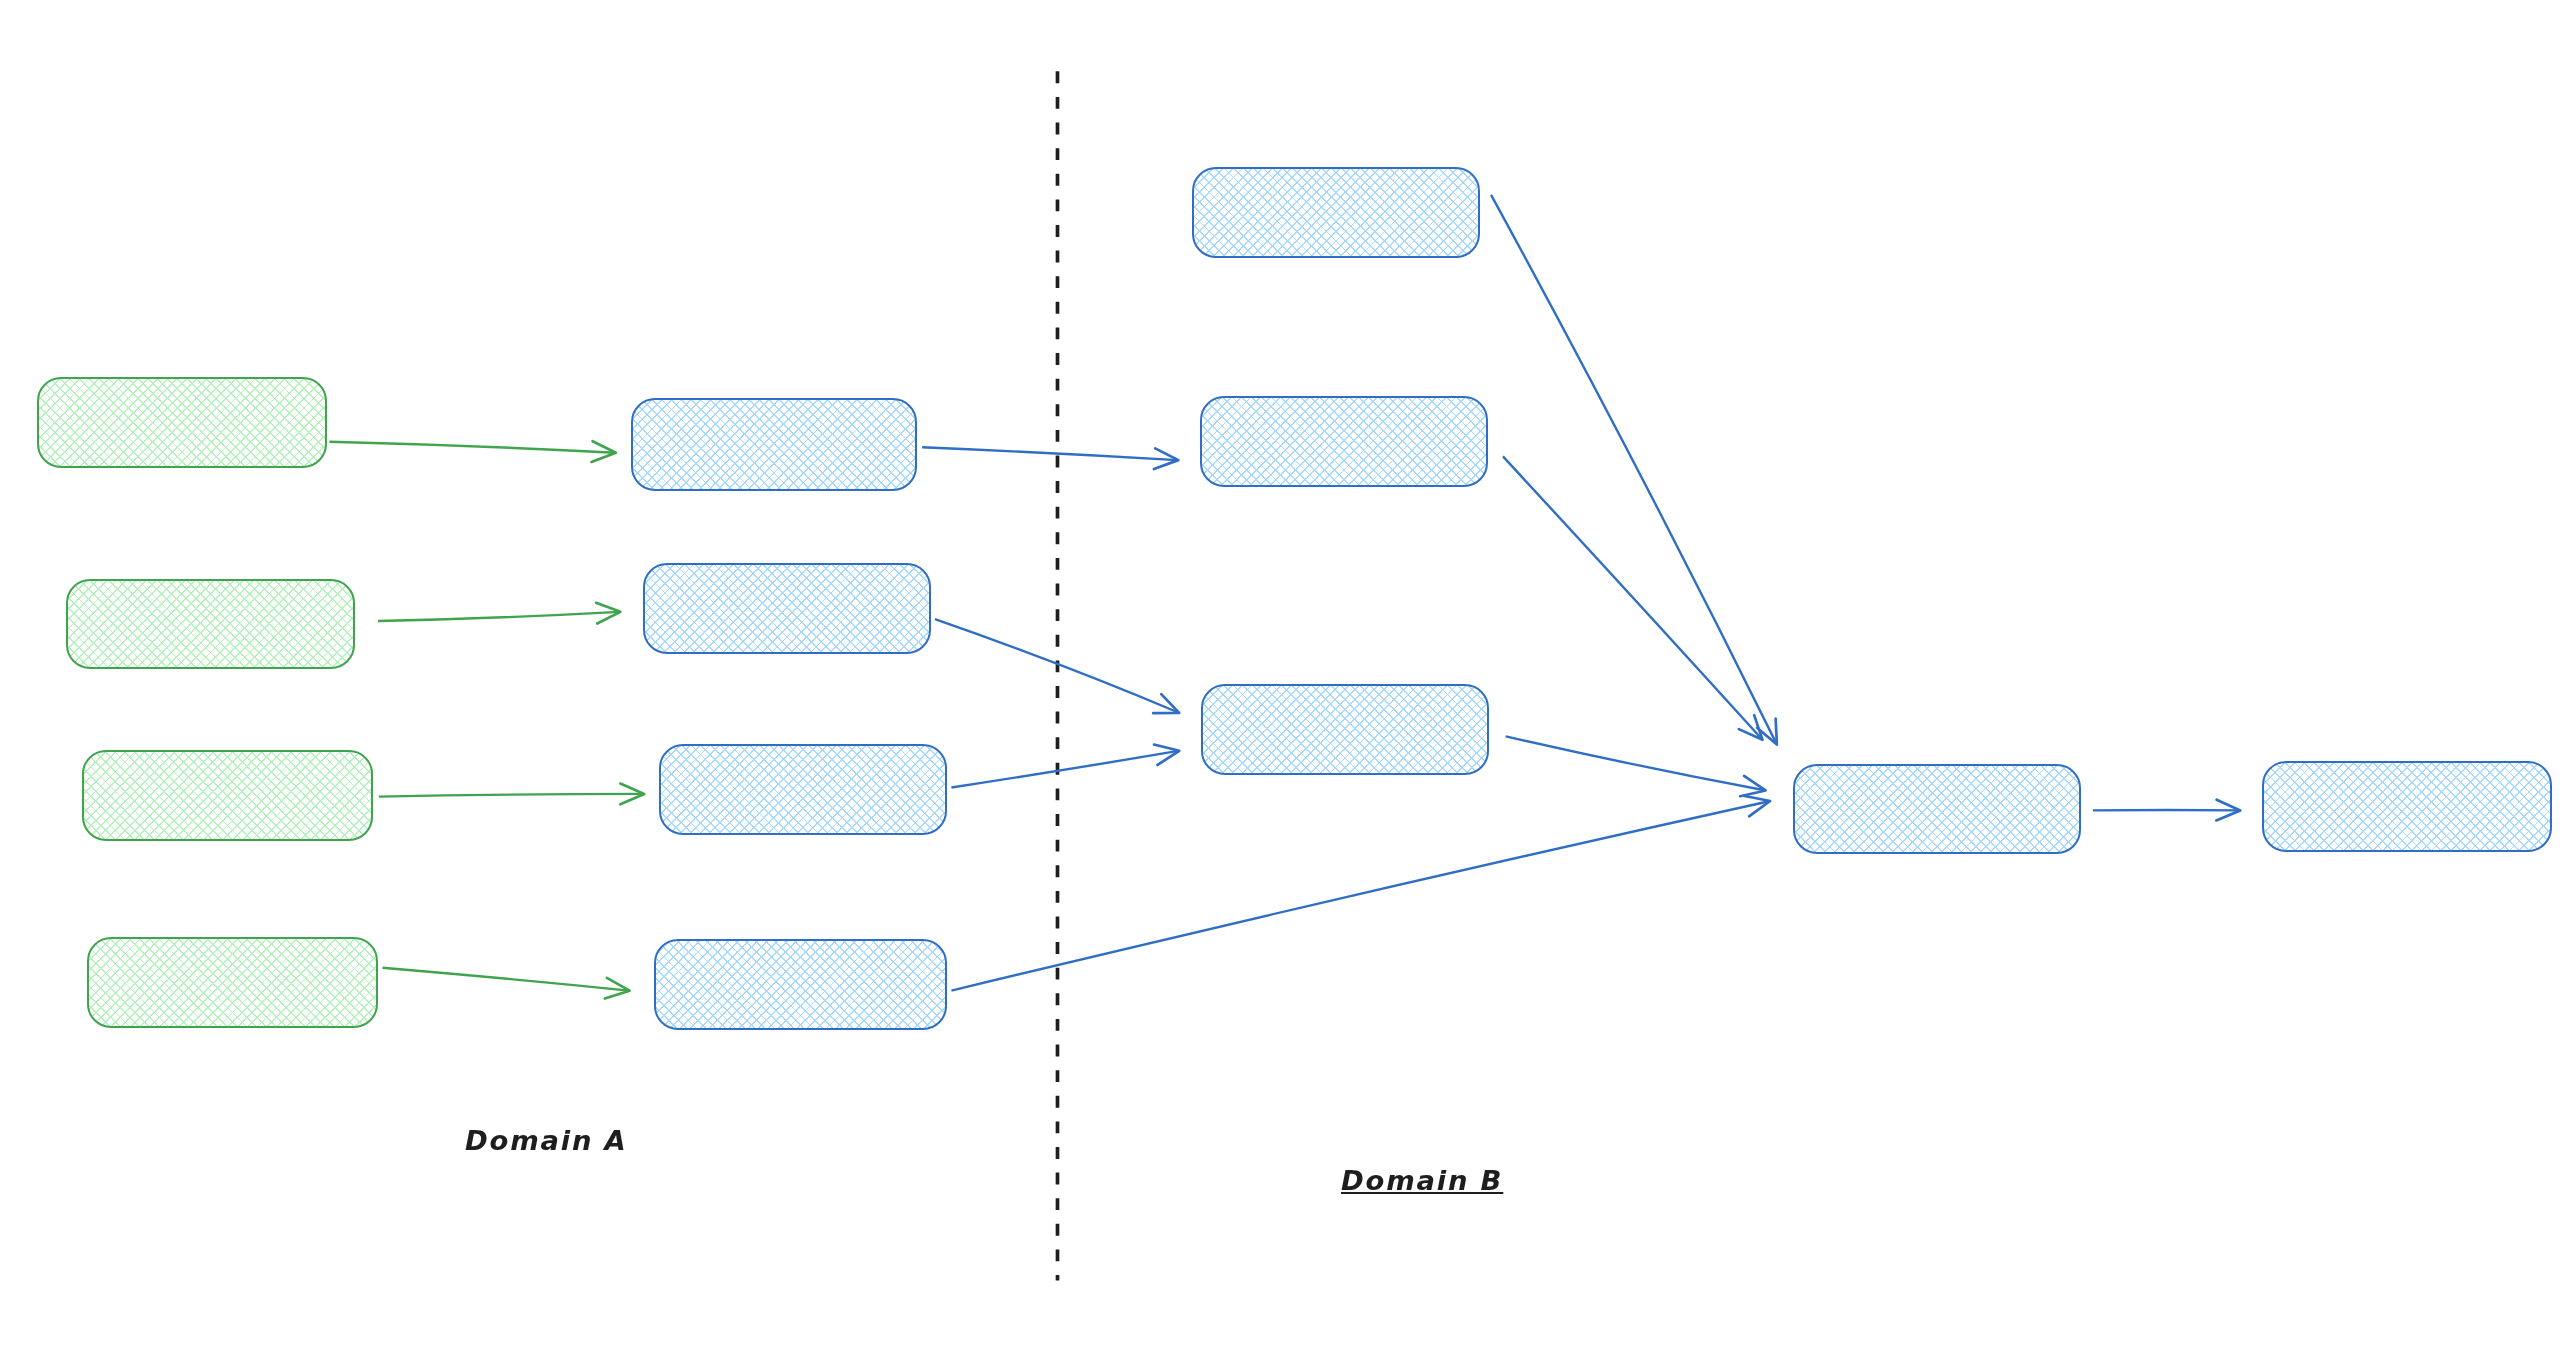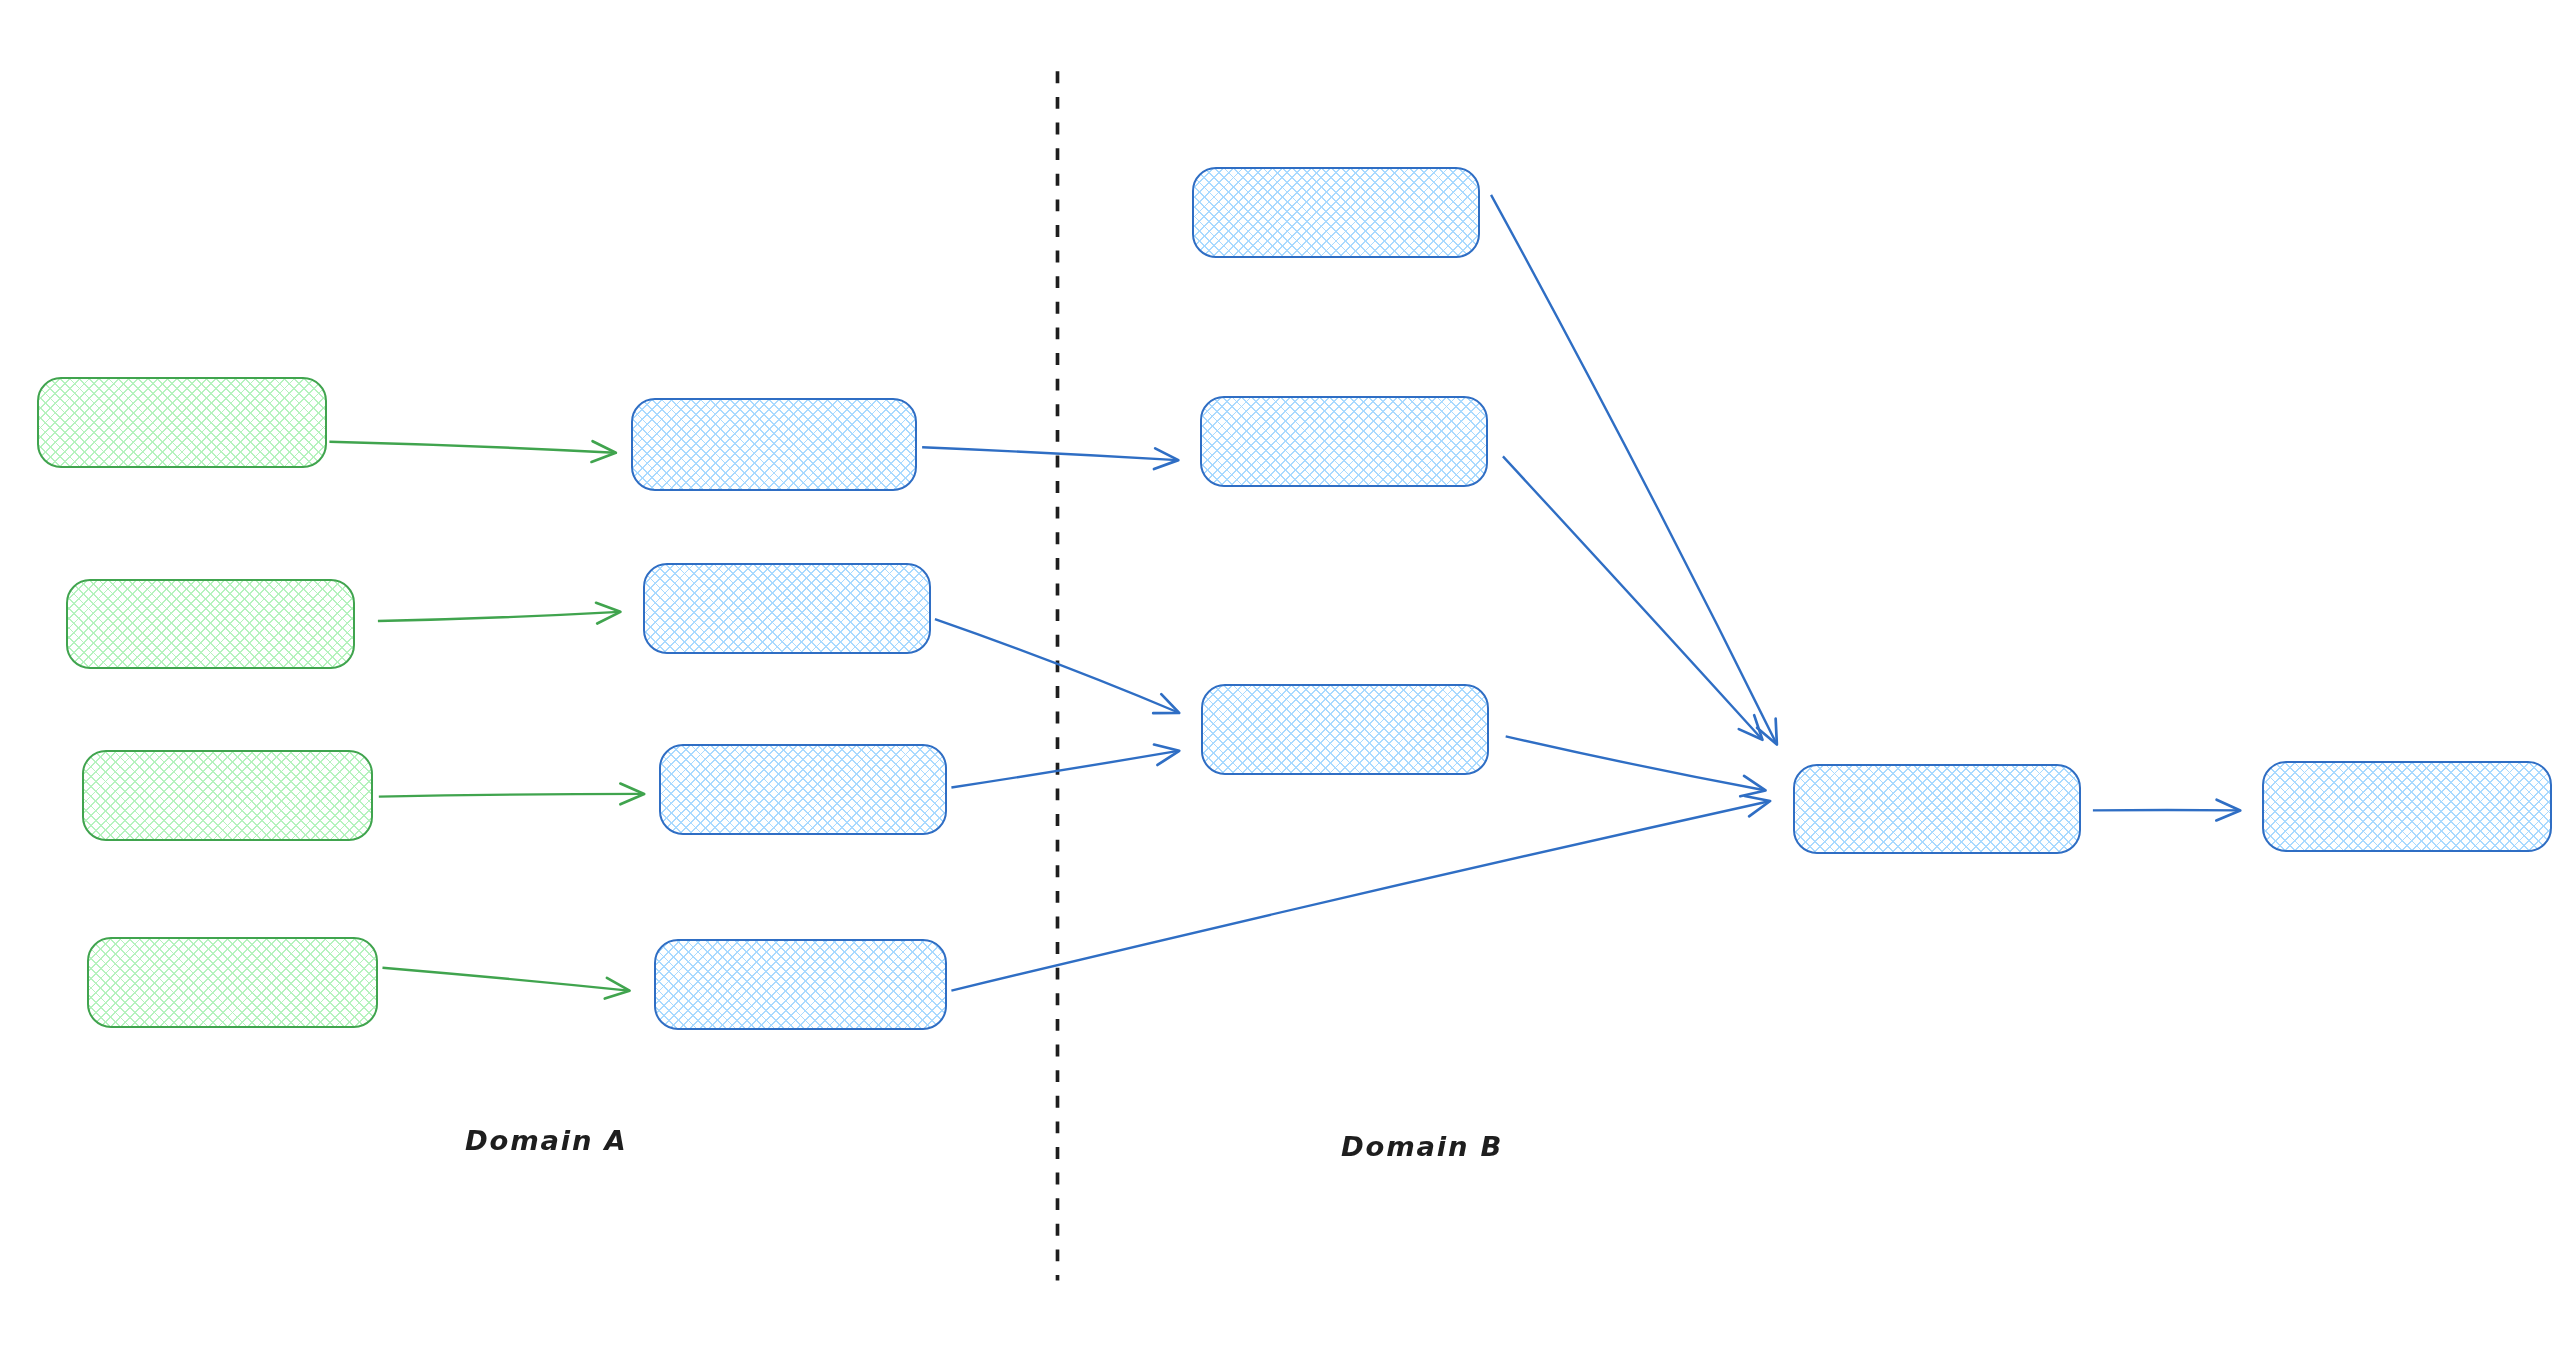--- a/index.html
+++ b/index.html
@@ -95,16 +95,16 @@
   <div class="node blue" style="left:659px; top:744px;  width:288px; height:91px;"></div>
   <div class="node blue" style="left:654px; top:939px; width:293px; height:91px;"></div>
 
   <div class="node blue" style="left:1192px; top:167px; width:288px; height:91px;"></div>
   <div class="node blue" style="left:1200px; top:396px; width:288px; height:91px;"></div>
   <div class="node blue" style="left:1201px; top:684px; width:288px; height:91px;"></div>
   <div class="node blue" style="left:1793px; top:764px; width:288px; height:90px;"></div>
   <div class="node blue" style="left:2262px; top:761px; width:290px; height:91px;"></div>
 
   <div class="domain-label" style="left:465px;  top:1125px;">Domain A</div>
-  <div class="domain-label" style="left:1341px; top:1131px;">Domain B</div>
+  <div class="domain-label" style="left:1341px; top:1165px;text-decoration:underline;">Domain B</div>
 
 </div>
 
 
 </body></html>

